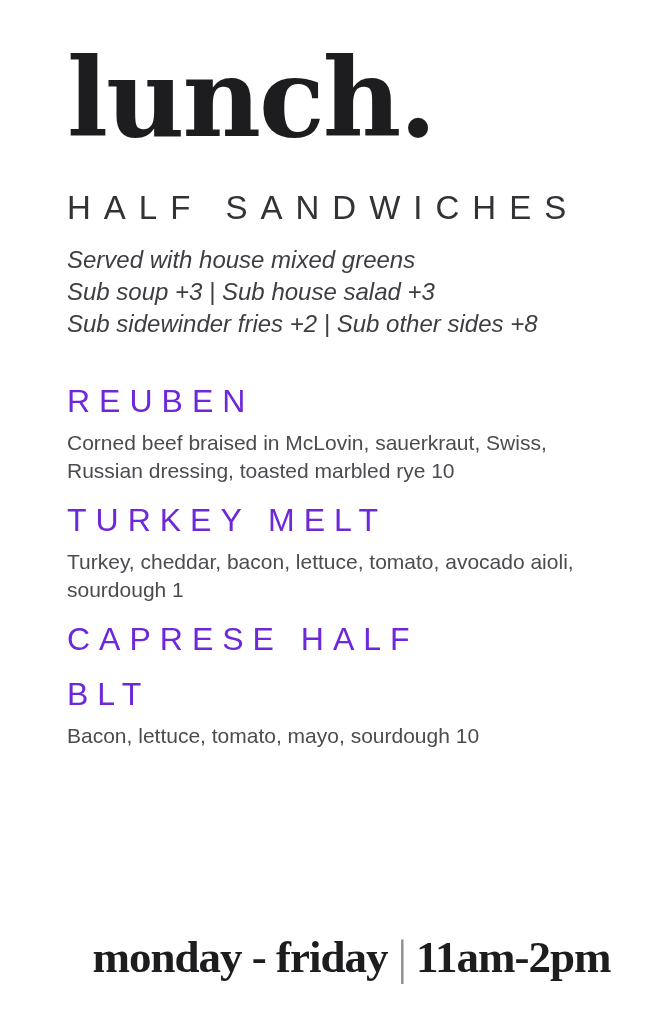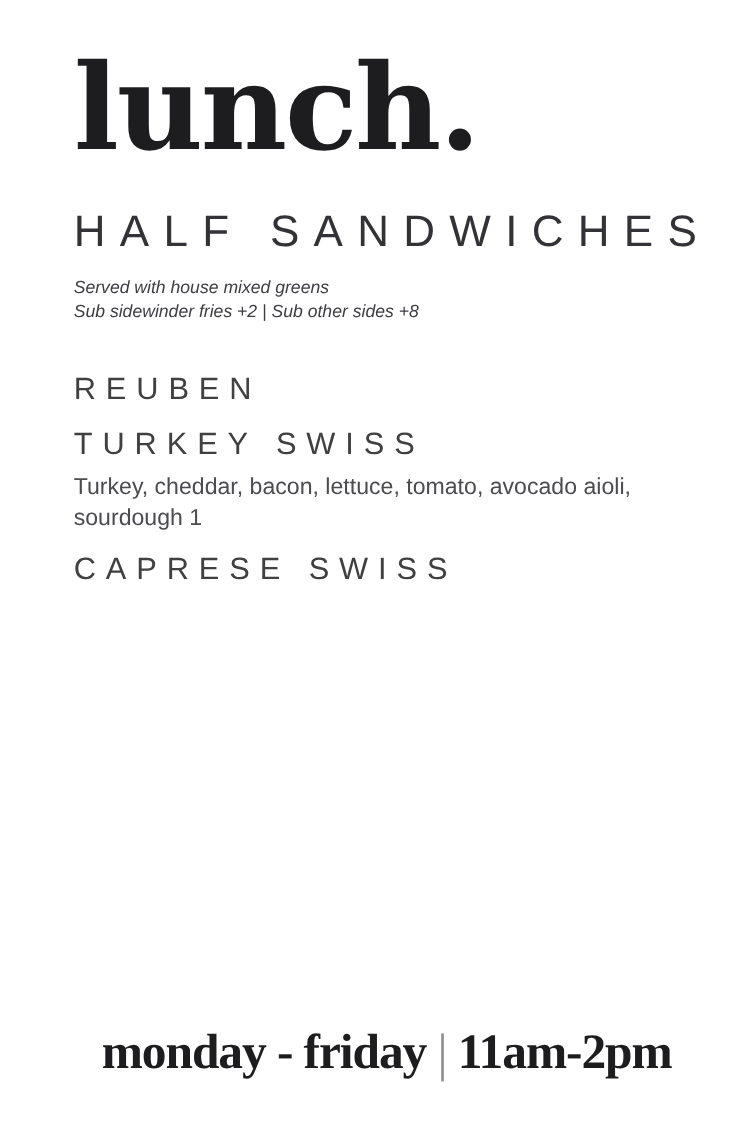--- a/index.html
+++ b/index.html
@@ -19,42 +19,42 @@
   .menu-title {
     font-family: "DejaVu Serif", serif;
     font-weight: 700;
     font-size: 108px;
     line-height: 1.05;
     letter-spacing: -2px;
     color: #1d1d1f;
   }
   .section-heading {
     margin-top: 34px;
-    font-size: 40px;
+    font-size: 33px;
     font-weight: 300;
     letter-spacing: 13px;
     color: #323237;
     white-space: nowrap;
   }
   .notes {
     margin-top: 17px;
     font-style: italic;
-    font-size: 16px;
+    font-size: 24px;
     line-height: 1.32;
     color: #3d3d42;
   }
   .items {
     margin-top: 42px;
   }
   .item { margin-bottom: 15px; }
   .item-name {
-    font-size: 28px;
+    font-size: 32px;
     font-weight: 500;
     letter-spacing: 9px;
-    color: #404040;
+    color: #6d28d9;
     line-height: 1.25;
     margin-bottom: 8px;
     white-space: nowrap;
   }
   .item-desc {
     font-size: 21px;
     line-height: 1.33;
     color: #4b4b50;
     max-width: 540px;
   }
@@ -86,41 +86,47 @@
 <body>
 
 <div class="menu-page">
 
   <h1 class="menu-title">lunch.</h1>
 
   <h2 class="section-heading">HALF SANDWICHES</h2>
 
   <div class="notes">
     <div>Served with house mixed greens</div>
+    <div>Sub soup +3 | Sub house salad +3</div>
     <div>Sub sidewinder fries +2 | Sub other sides +8</div>
   </div>
 
   <div class="items">
 
     <div class="item">
       <h3 class="item-name">REUBEN</h3>
+      <p class="item-desc">Corned beef braised in McLovin, sauerkraut, Swiss, Russian dressing, toasted marbled rye 10</p>
     </div>
 
     <div class="item">
-      <h3 class="item-name">TURKEY SWISS</h3>
+      <h3 class="item-name">TURKEY MELT</h3>
       <p class="item-desc">Turkey, cheddar, bacon, lettuce, tomato, avocado aioli, sourdough 1</p>
     </div>
 
     <div class="item">
-      <h3 class="item-name">CAPRESE SWISS</h3>
+      <h3 class="item-name">CAPRESE HALF</h3>
     </div>
 
     <div class="item">
     </div>
 
+    <div class="item">
+      <h3 class="item-name">BLT</h3>
+      <p class="item-desc">Bacon, lettuce, tomato, mayo, sourdough 10</p>
+    </div>
 
   </div>
 
   <div class="footer-hours">
     <span>monday - friday</span><span class="footer-divider">|</span><span>11am-2pm</span>
   </div>
 
 </div>
 
 </body></html>

